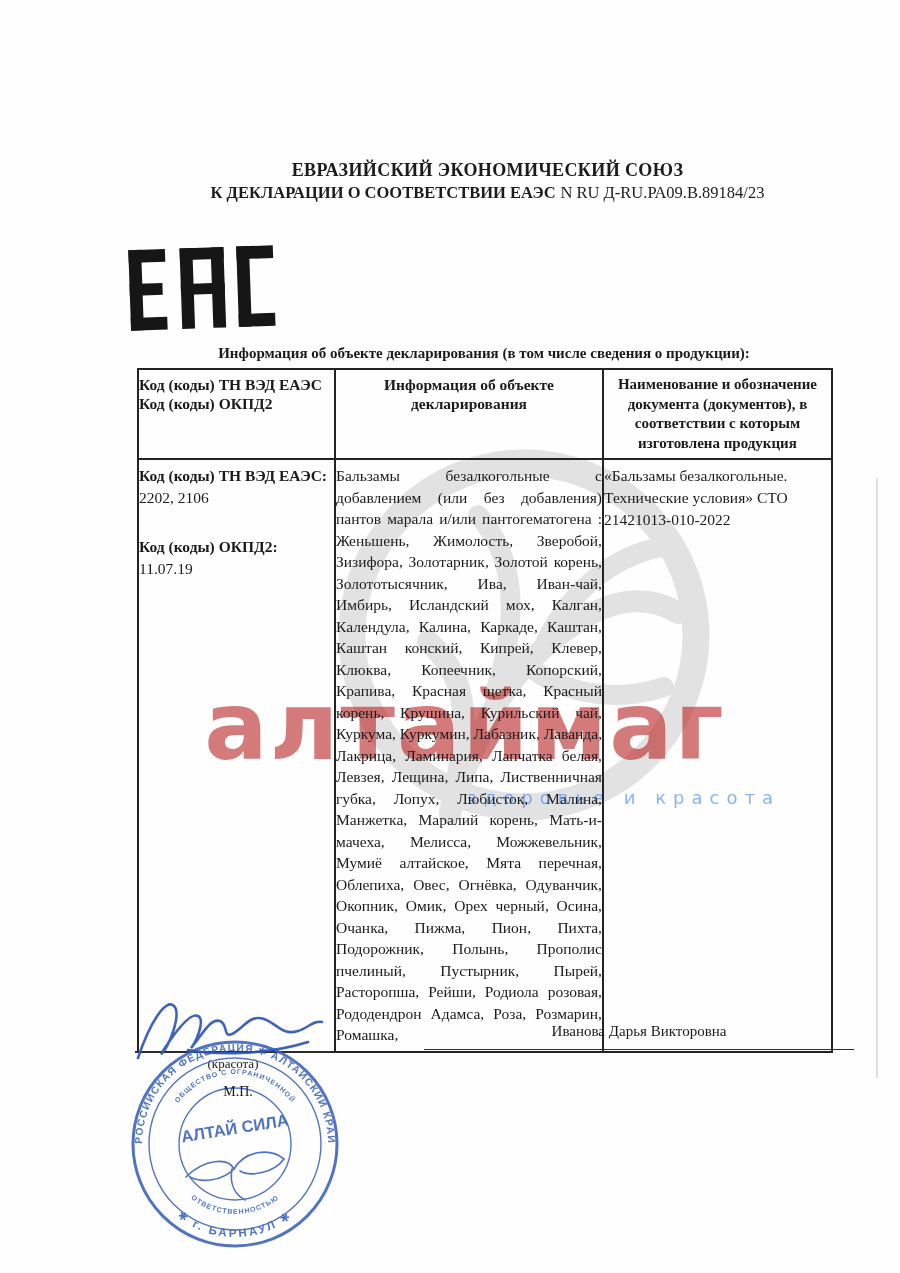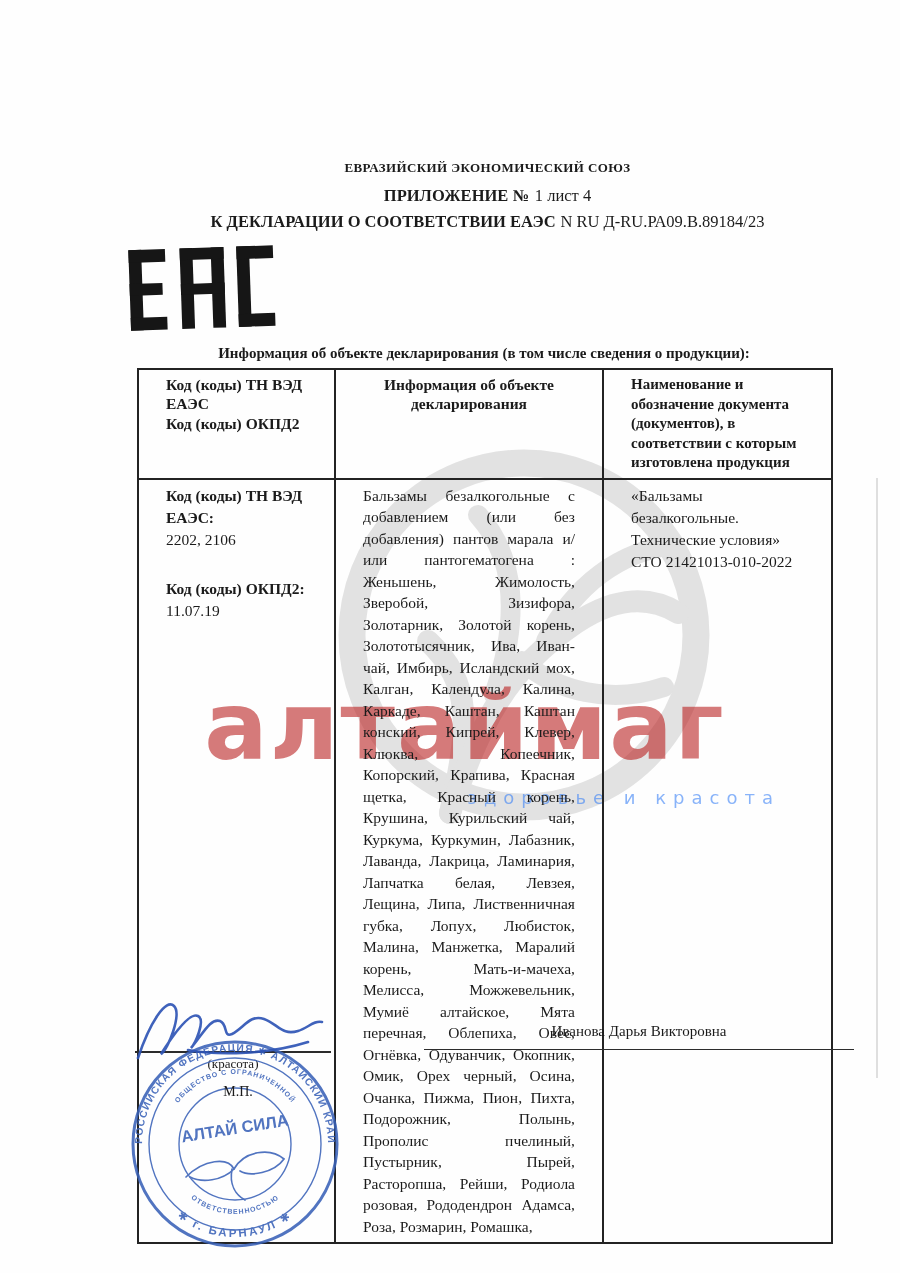--- a/index.html
+++ b/index.html
@@ -3,21 +3,21 @@
 <meta charset="utf-8">
 <style>
   html,body{margin:0;padding:0;background:#ffffff;}
   .page{
     position:relative;width:900px;height:1273px;overflow:hidden;
     background:#fefefe;color:#1b1b1b;
     font-family:"Liberation Serif","DejaVu Serif",serif;
   }
   
   .doc-header{position:absolute;left:75px;top:160px;width:825px;text-align:center;z-index:2;}
-  .doc-header .l1{font-size:13px;font-weight:bold;letter-spacing:.4px;margin-bottom:10px;}
+  .doc-header .l1{font-size:18px;font-weight:bold;letter-spacing:.4px;margin-bottom:2px;}
   .doc-header .l2{font-size:16.5px;margin-bottom:6px;}
   .doc-header .l2 .b{font-weight:bold;}
   .doc-header .l2 .r{margin-left:.35em;}
   .doc-header .l3 .b{font-weight:bold;font-size:16.5px;}
   .doc-header .l3 .r{font-size:16.5px;margin-left:.3em;}
   
   .eac{position:absolute;left:126px;top:241px;width:150px;height:94px;transform:rotate(-2deg);z-index:2;}
   .eac rect{fill:#161616;}
   
   .wm-tree{position:absolute;left:322px;top:433px;width:404px;height:404px;z-index:1;opacity:.5;}
@@ -30,26 +30,26 @@
   .wm-tagline{
     position:absolute;left:150px;top:787px;width:630px;text-align:right;z-index:1;
     font-family:"DejaVu Sans","Liberation Sans",sans-serif;
     font-size:18px;color:#3b82f6;opacity:.6;letter-spacing:7px;
   }
   
   .tbl-caption{position:absolute;left:137px;top:345px;width:694px;text-align:center;
     font-size:15px;font-weight:bold;z-index:2;}
   .decl-table{position:absolute;left:137px;top:368px;z-index:2;
     border-collapse:collapse;table-layout:fixed;width:694px;}
-  .decl-table td{border:2px solid #232323;vertical-align:top;background:transparent;padding:5px 27px;margin-left:37px;}
+  .decl-table td{border:2px solid #232323;vertical-align:top;background:transparent;padding:5px 0;margin-left:37px;}
   .decl-table .hrow td{height:70px;}
   .decl-table .brow td{height:524px;font-family:Liberation Serif, serif;}
   .h-left{font-weight:bold;font-size:15.5px;line-height:1.25;text-align:left;}
   .h-mid{font-weight:bold;font-size:15.5px;line-height:1.25;text-align:center;padding-top:8px;}
-  .h-right{font-weight:bold;font-size:15px;line-height:1.3;padding-top:8px;}
+  .h-right{font-weight:bold;font-size:15px;line-height:1.3;text-align:center;padding-top:8px;}
   .c-codes{font-size:15.5px;line-height:1.45;}
   .c-codes .lbl{font-weight:bold;}
   .c-codes .gap{height:26px;}
   .c-info{font-size:15.5px;line-height:21.5px;text-align:justify;}
   .c-docs{font-size:15.5px;line-height:22px;}
   
   .sig-line-left{position:absolute;left:135px;top:1051px;width:196px;border-top:2px solid #2c2c2c;z-index:3;}
   .sig-caption{position:absolute;left:135px;top:1056px;width:196px;text-align:center;font-size:13px;z-index:4;}
   .mp-label{position:absolute;left:208px;top:1084px;width:60px;text-align:center;font-size:14px;z-index:5;}
   .applicant-name{position:absolute;left:420px;top:1023px;width:438px;text-align:center;font-size:15px;z-index:3;}
@@ -67,23 +67,20 @@
 </style>
 </head>
 <body>
 
 <div class="page">
 
   <div class="scan-edge"></div>
 
   <div class="doc-header">
     <div class="l1">ЕВРАЗИЙСКИЙ ЭКОНОМИЧЕСКИЙ СОЮЗ</div>
-    <div class="l2">
-      <span class="b">ПРИЛОЖЕНИЕ №</span><span class="r">1 лист 4</span>
-    </div>
     <div class="l3">
       <span class="b">К ДЕКЛАРАЦИИ О СООТВЕТСТВИИ ЕАЭС</span><span class="r">N RU Д-RU.РА09.В.89184/23</span>
     </div>
   </div>
 
   <svg class="eac" viewBox="0 0 164 92" role="img" aria-label="ЕАС">
 
     <rect x="4" y="2" width="14" height="88"></rect>
     <rect x="4" y="2" width="40" height="14"></rect>
     <rect x="4" y="39" width="36" height="13"></rect>

